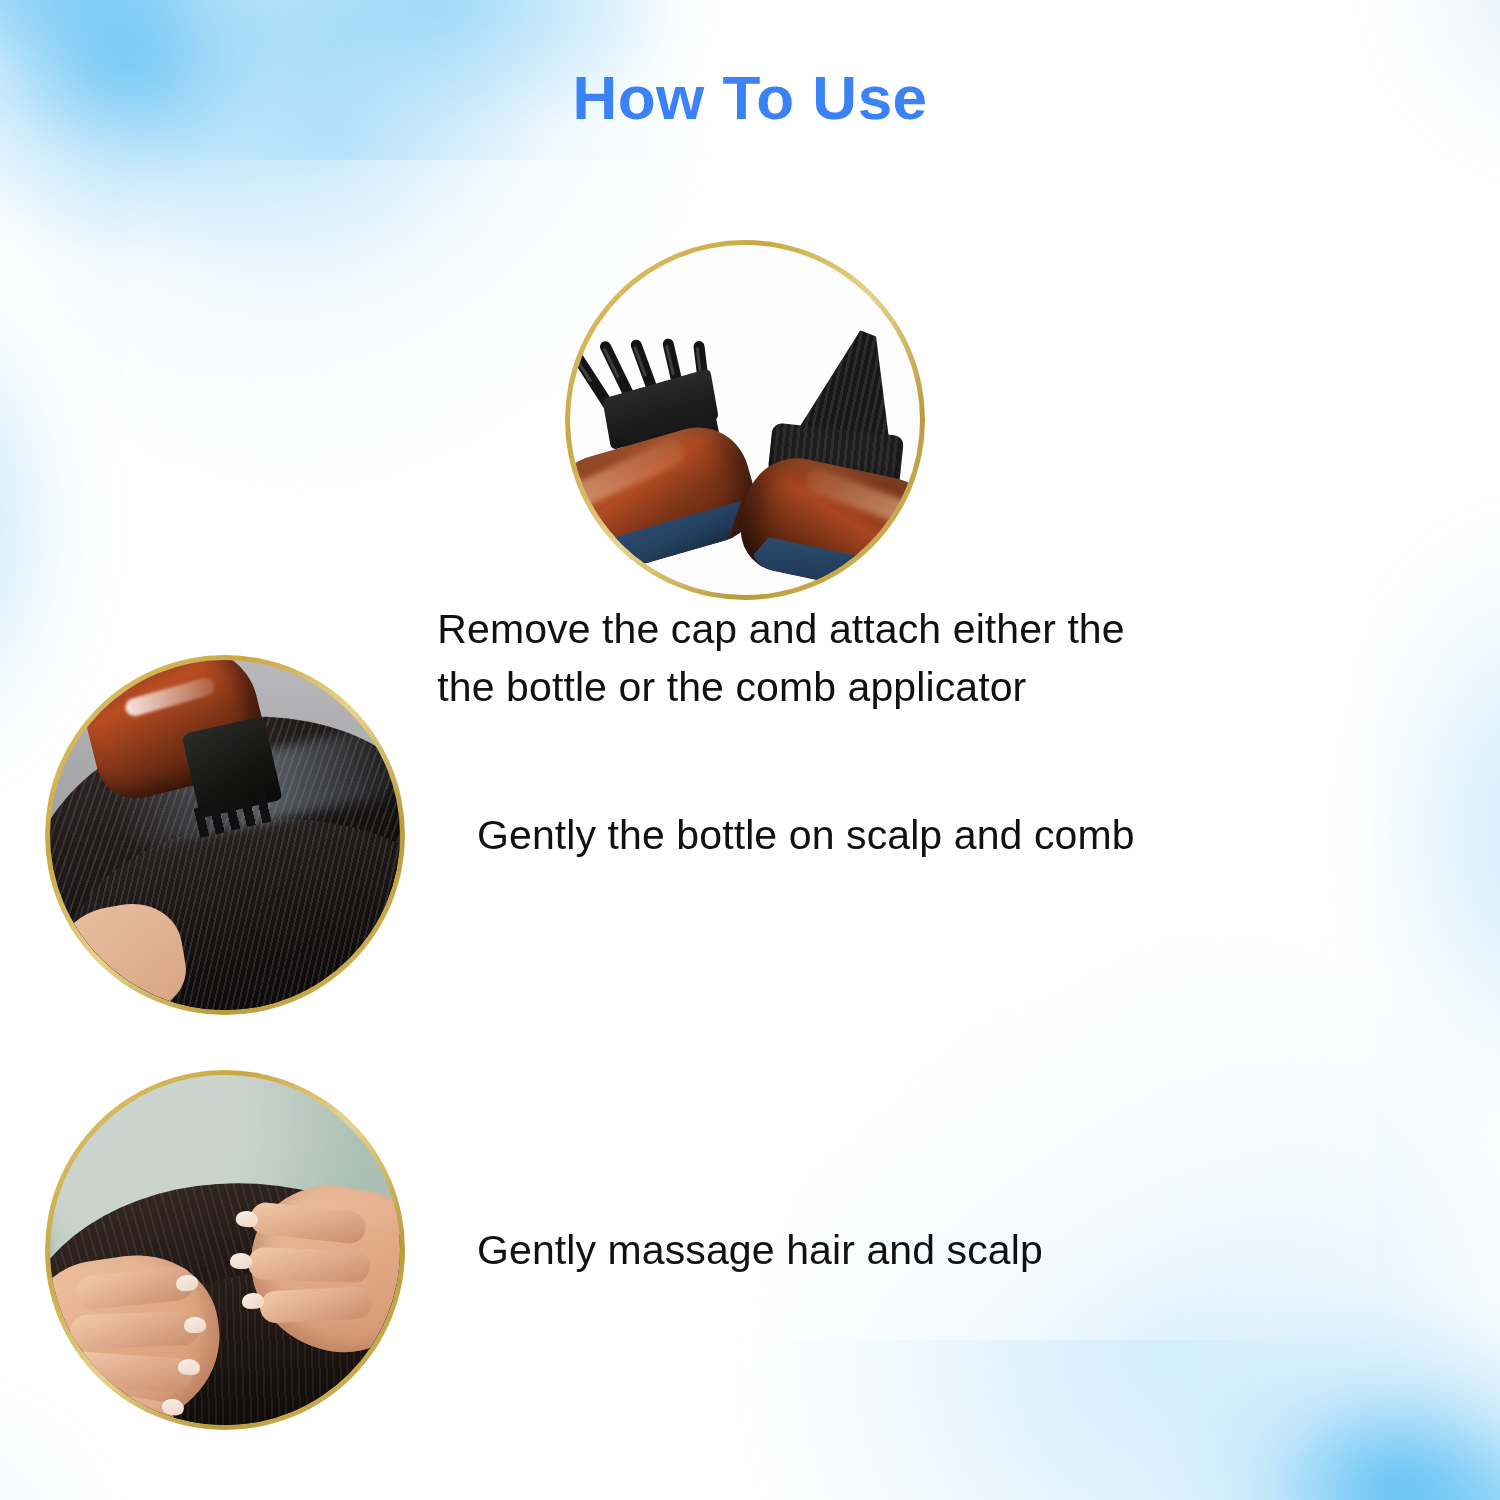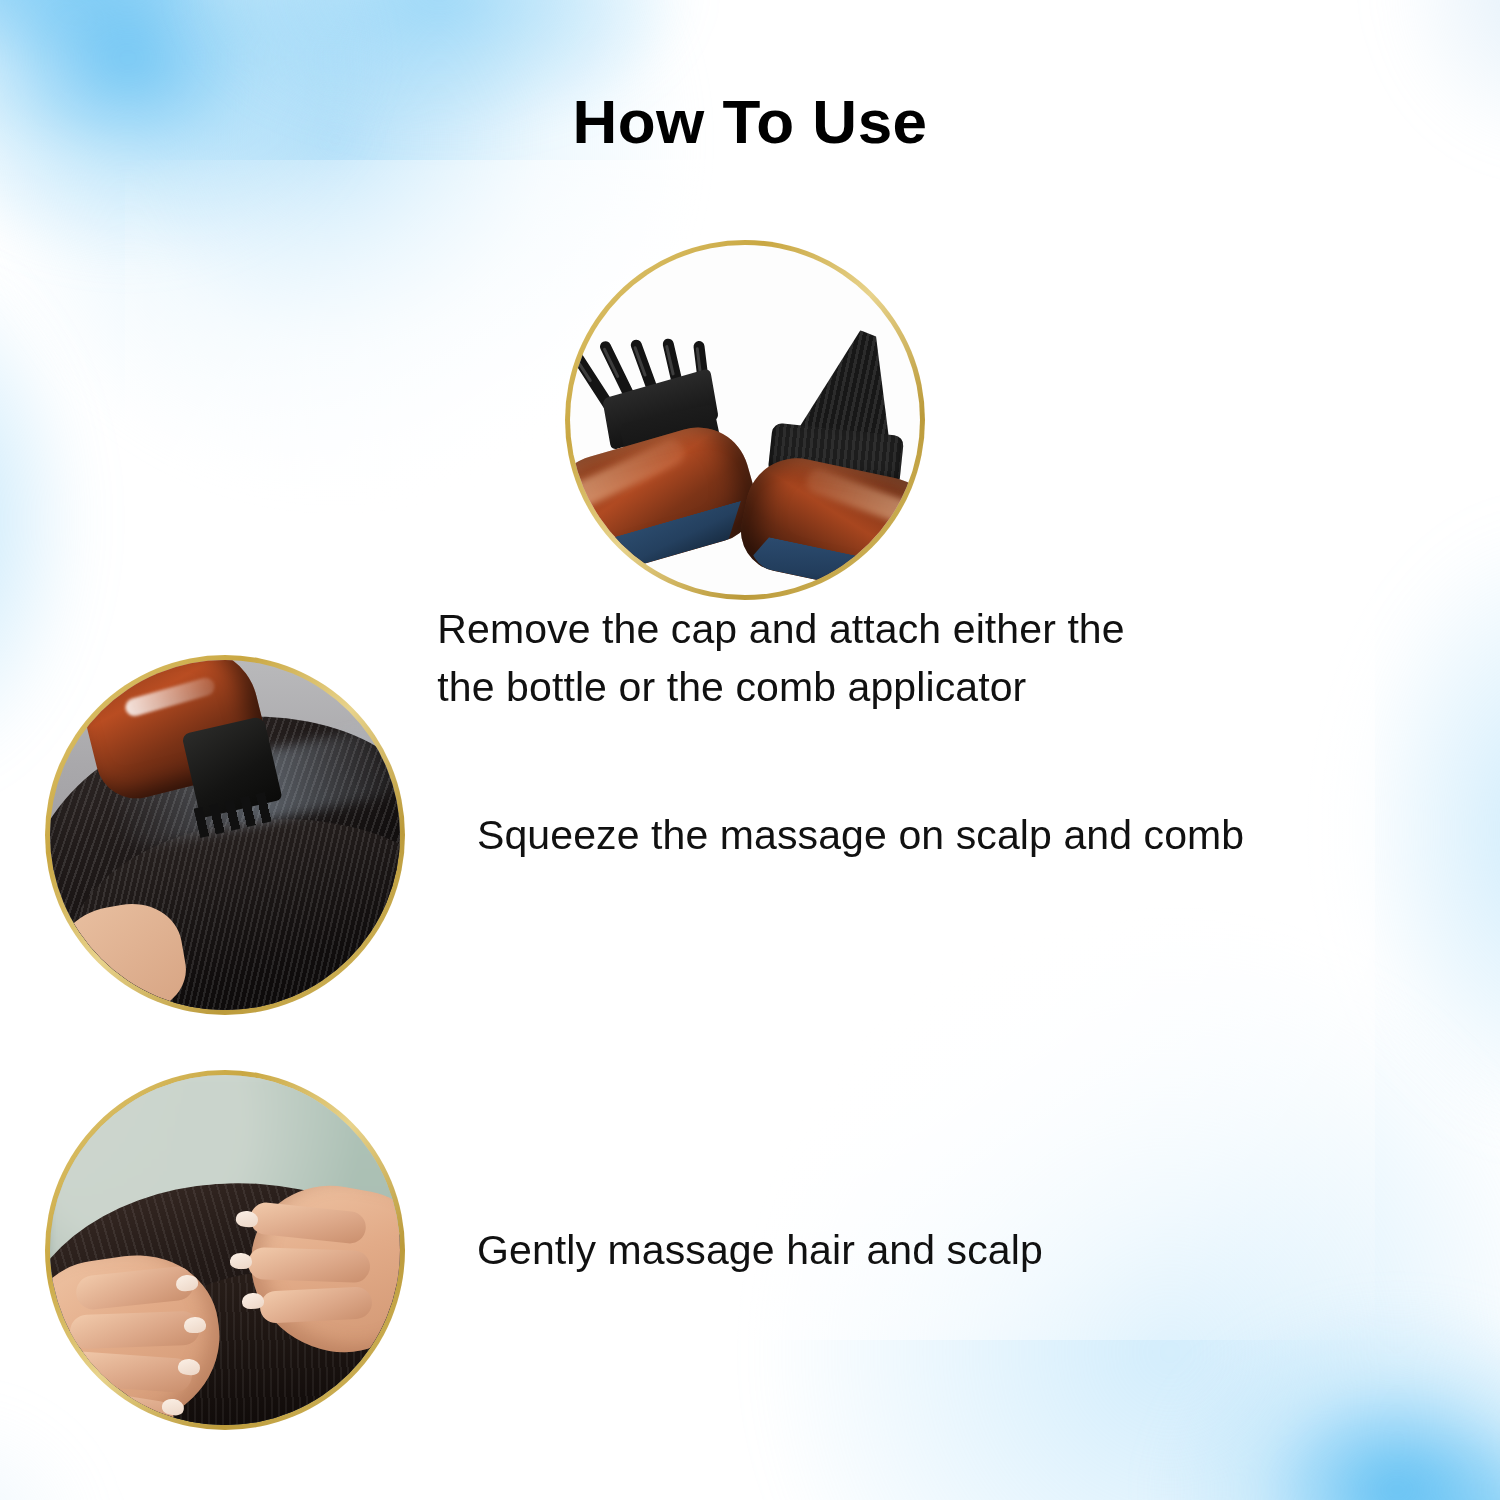--- a/index.html
+++ b/index.html
@@ -73,22 +73,21 @@
   
   .page { position:absolute; inset:0; }
 
   .title {
     position:absolute; left:0; right:0; top:62px;
     text-align:center;
     font-family:"Liberation Sans", sans-serif;
     font-weight:700;
     font-size:62px;
     letter-spacing:.5px;
-    color:#000000;
-    margin-top:24px;
+    color:#3b82f6;
   }
 
   .step {
     position:absolute;
     display:flex;
     align-items:center;
     left:45px;
     width:1400px;
   }
   .step-1 { top:240px;flex-direction:column; }
@@ -376,21 +375,21 @@
         <div class="p2-hair2"></div>
         <div class="p2-shine"></div>
         <div class="p2-skin"></div>
         <div class="p2-bottle"></div>
         <div class="p2-bgloss"></div>
         <div class="p2-cap"></div>
         <div class="p2-cap-teeth"></div>
       </div>
     </div>
     <div class="step-text">
-      <span class="ln">Squeeze the massage on scalp and comb</span>
+      <span class="ln">Gently the bottle on scalp and comb</span>
     </div>
   </div>
 
   <div class="step step-3">
     <div class="circle-wrap">
       <div class="ring"></div>
       <div class="photo p3">
         <div class="p3-bgblur"></div>
         <div class="p3-hair"></div>
         <div class="p3-hair2"></div>

